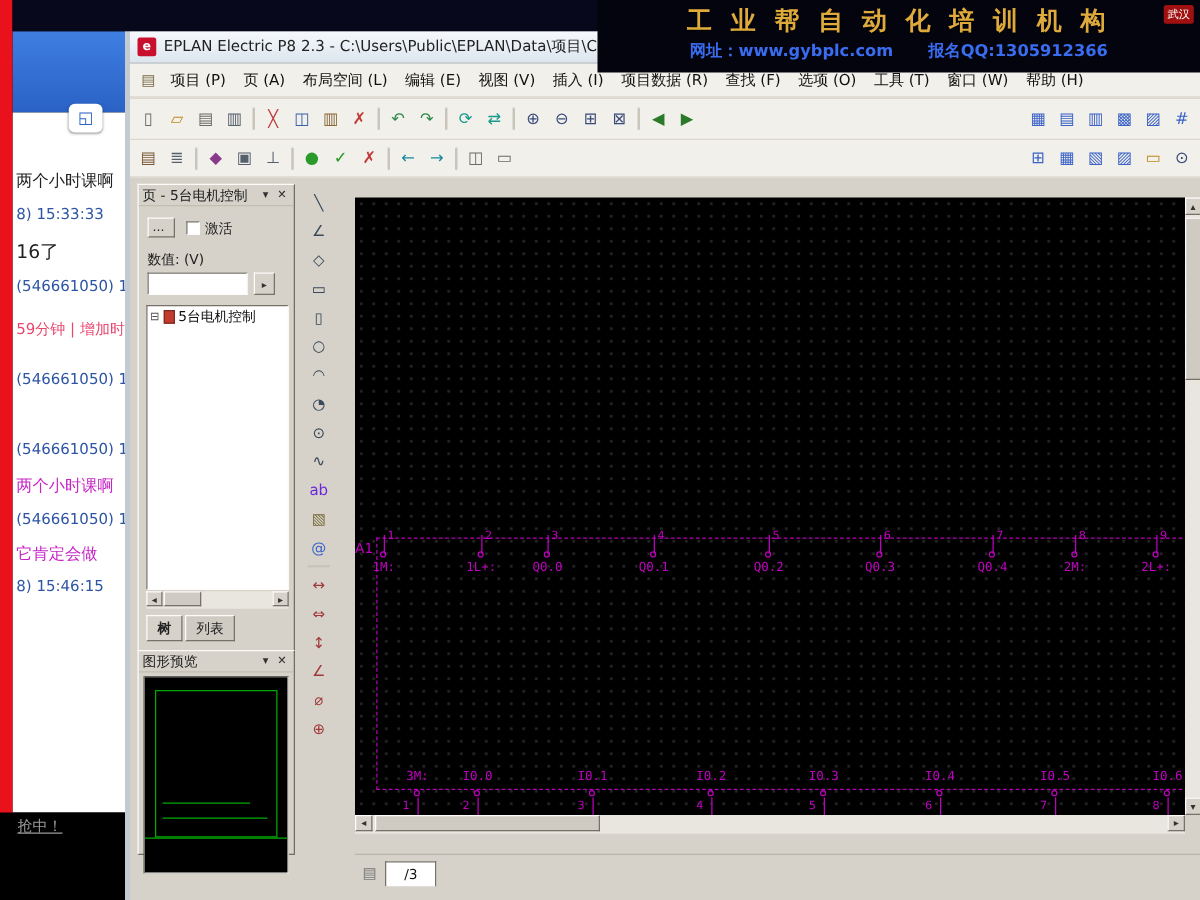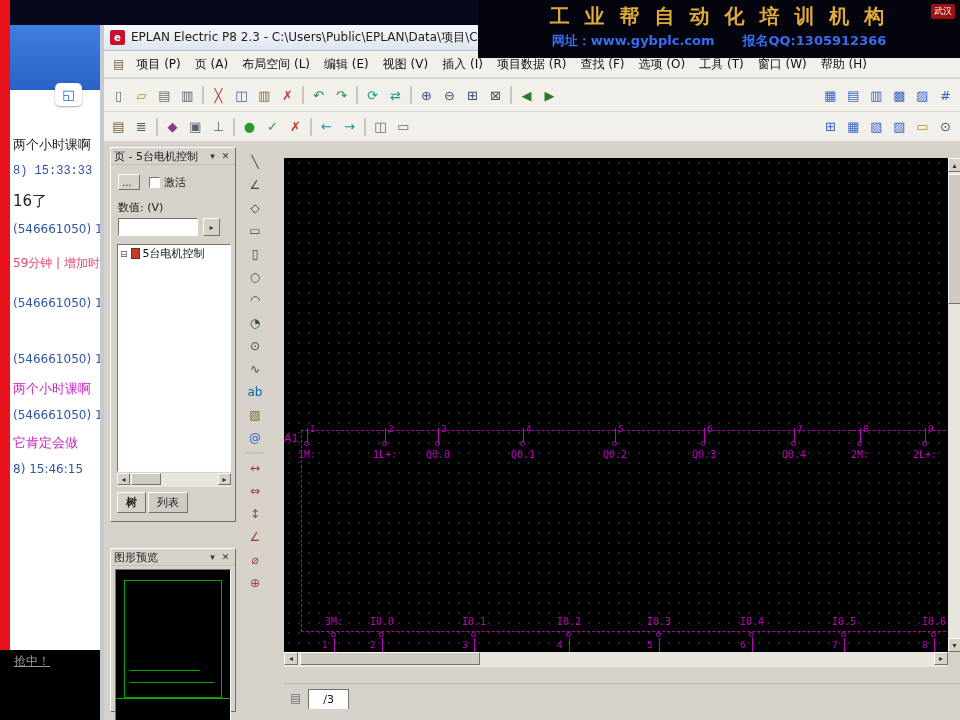--- a/index.html
+++ b/index.html
@@ -53,21 +53,21 @@
   #toolbar1 { top:54px; height:33px; }
   #toolbar2 { top:87px; height:30px; }
   .tbb { width:23px; height:22px; display:flex; align-items:center; justify-content:center;
     font-size:13px; border:1px solid transparent; border-radius:2px; flex:0 0 auto; }
   .tbb.tb-sep { width:2px; height:18px; background:#c9c5bb; margin:0 3px; border:none; }
 
   
   .dock-panel { position:absolute; left:6px; width:126px; background:#d6d2c9;
     border:1px solid; border-color:#fdfcf9 #716d62 #716d62 #fdfcf9; }
   #page-panel { top:122px; height:375px; }
-  #preview-panel { top:523px; height:164px; }
+  #preview-panel { top:495px; height:164px; }
   .panel-header { height:17px; display:flex; align-items:center; padding:0 3px;
     border-bottom:1px solid #c2beb4; font-size:11px; color:#222; }
   .panel-header .ph-title { flex:1; white-space:nowrap; overflow:hidden; }
   .ph-btn { width:13px; height:13px; font-size:9px; display:flex; align-items:center; justify-content:center;
     color:#333; border:1px solid transparent; }
   .raised { border:1px solid; border-color:#fdfcf9 #76726a #76726a #fdfcf9; background:#d6d2c9; }
   .sunken { border:1px solid; border-color:#76726a #fdfcf9 #fdfcf9 #76726a; background:#fff; }
 
   #more-btn { position:absolute; left:7px; top:26px; width:22px; height:16px; font-size:10px;
     display:flex; align-items:center; justify-content:flex-start; padding-left:3px; color:#222; }
@@ -147,21 +147,21 @@
 </head>
 <body>
 
 <div id="stage">
 
   <div id="stream-blue"></div>
   <div id="stream-toggle">◱</div>
   <div id="chat">
 
   <div class="chat-msg" style="top: 46px; color: rgb(34, 34, 34); font-size: 13px;">两个小时课啊</div>
-      <div class="chat-msg" style="top: 74px; color: rgb(46, 85, 164); font-size: 12px; font-family: Liberation Mono, monospace;">8) 15:33:33</div>
+      <div class="chat-msg" style="top: 74px; color: rgb(46, 85, 164); font-size: 12px;">8) 15:33:33</div>
       <div class="chat-msg" style="top: 102px; color: rgb(34, 34, 34); font-size: 15px;">16了</div>
       <div class="chat-msg" style="top: 132px; color: rgb(46, 85, 164); font-size: 12px;">(546661050) 15</div>
       <div class="chat-msg" style="top: 165px; color: rgb(232, 72, 110); font-size: 12px;">59分钟 | 增加时长</div>
       <div class="chat-msg" style="top: 206px; color: rgb(46, 85, 164); font-size: 12px;">(546661050) 15</div>
       <div class="chat-msg" style="top: 262px; color: rgb(46, 85, 164); font-size: 12px;">(546661050) 15</div>
       <div class="chat-msg" style="top: 290px; color: rgb(199, 38, 199); font-size: 13px;">两个小时课啊</div>
       <div class="chat-msg" style="top: 318px; color: rgb(46, 85, 164); font-size: 12px;">(546661050) 15</div>
       <div class="chat-msg" style="top: 344px; color: rgb(199, 38, 199); font-size: 13px;">它肯定会做</div>
       <div class="chat-msg" style="top: 372px; color: rgb(46, 85, 164); font-size: 12px;">8) 15:46:15</div>
     </div>
@@ -307,21 +307,21 @@
     <span class="tbb" style="color: rgb(58, 74, 90);">╲</span>
         <span class="tbb" style="color: rgb(58, 74, 90);">∠</span>
         <span class="tbb" style="color: rgb(58, 74, 90);">◇</span>
         <span class="tbb" style="color: rgb(58, 74, 90);">▭</span>
         <span class="tbb" style="color: rgb(58, 74, 90);">▯</span>
         <span class="tbb" style="color: rgb(58, 74, 90);">○</span>
         <span class="tbb" style="color: rgb(58, 74, 90);">◠</span>
         <span class="tbb" style="color: rgb(58, 74, 90);">◔</span>
         <span class="tbb" style="color: rgb(58, 74, 90);">⊙</span>
         <span class="tbb" style="color: rgb(58, 74, 90);">∿</span>
-        <span class="tbb" style="color: #0369a1;">ab</span>
+        <span class="tbb" style="color: #6d28d9;">ab</span>
         <span class="tbb" style="color: rgb(122, 106, 58);">▧</span>
         <span class="tbb" style="color: rgb(58, 98, 200);">@</span>
         <span class="tbb tb-sep"></span>
         <span class="tbb" style="color: rgb(160, 58, 58);">↔</span>
         <span class="tbb" style="color: rgb(160, 58, 58);">⇔</span>
         <span class="tbb" style="color: rgb(160, 58, 58);">↕</span>
         <span class="tbb" style="color: rgb(160, 58, 58);">∠</span>
         <span class="tbb" style="color: rgb(160, 58, 58);">⌀</span>
         <span class="tbb" style="color: rgb(160, 58, 58);">⊕</span>
       </div>

